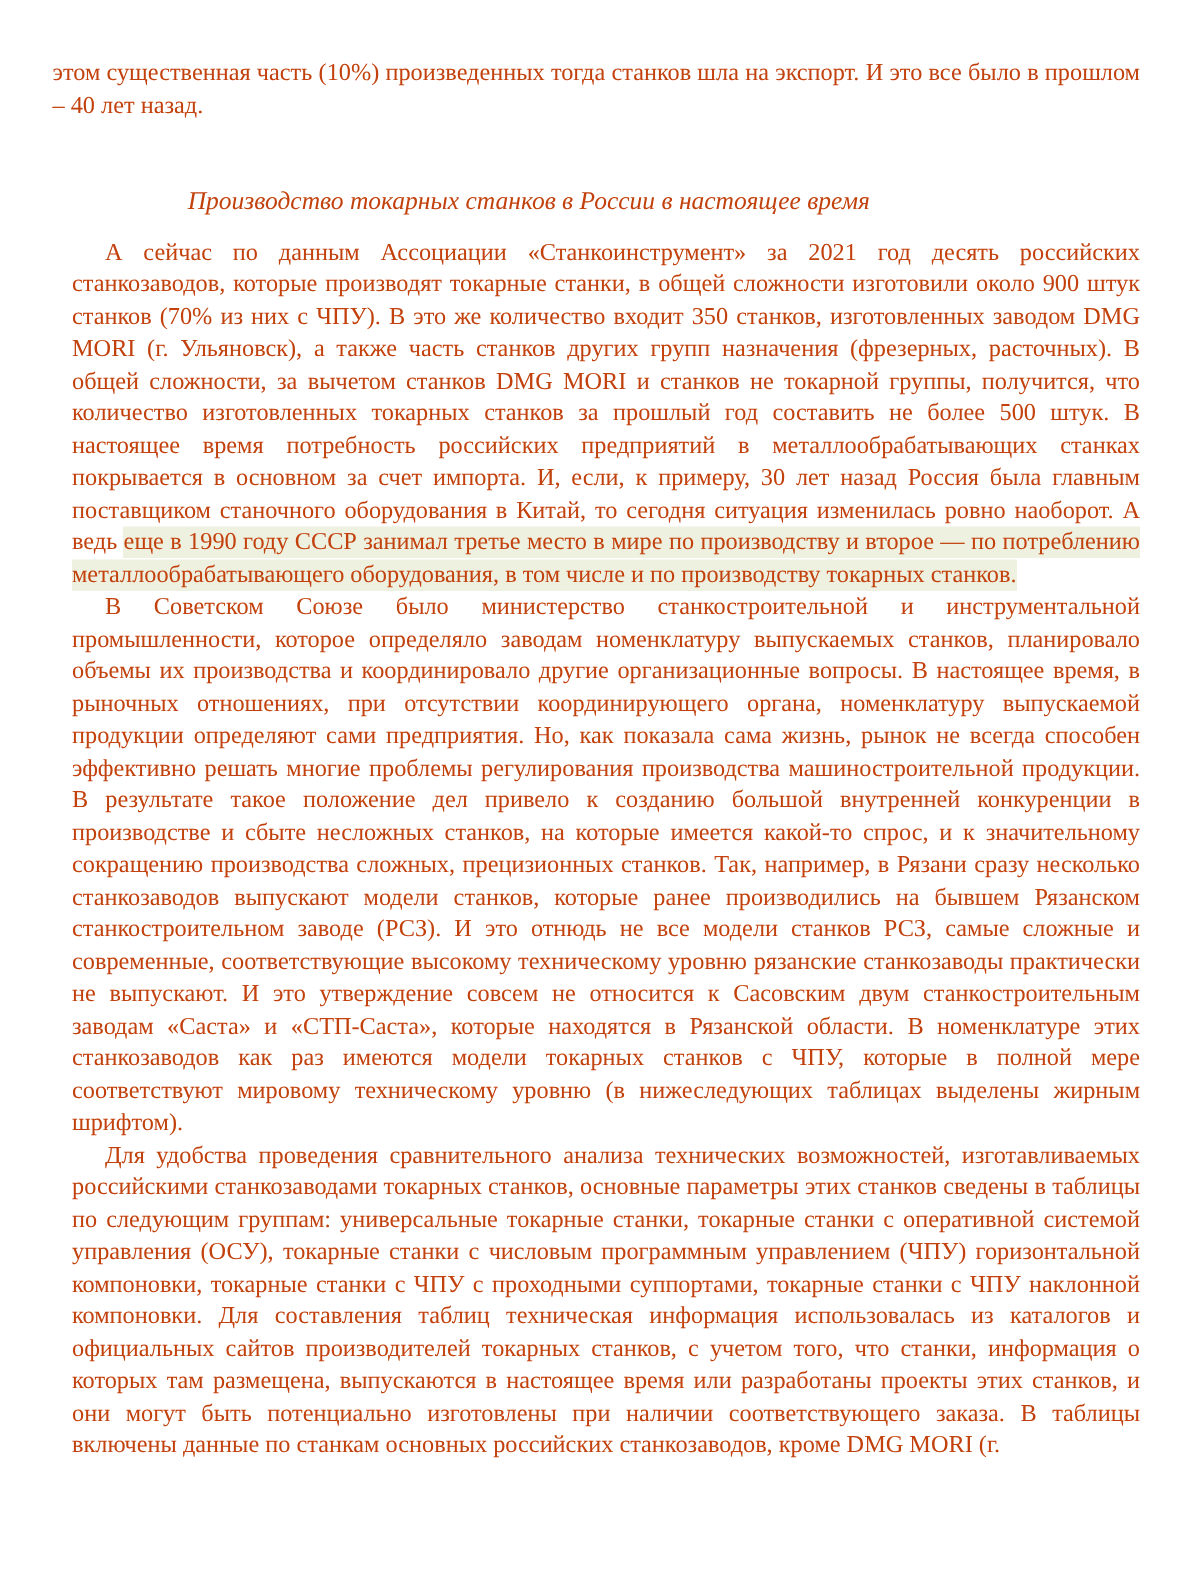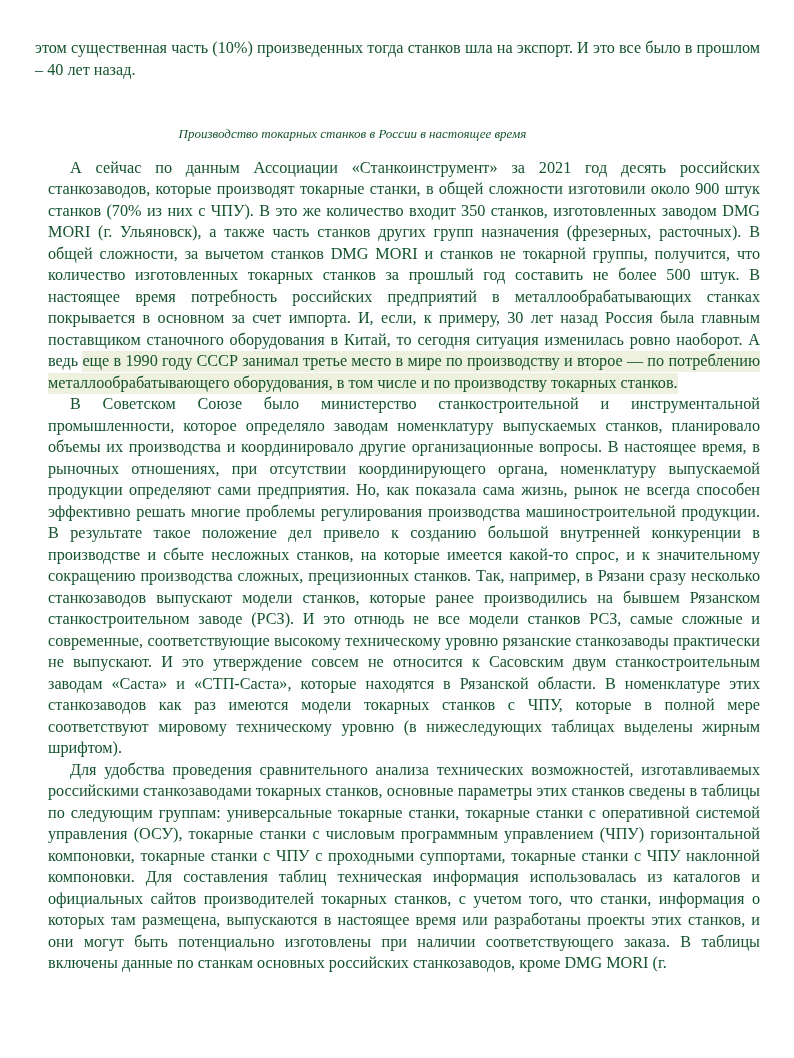--- a/index.html
+++ b/index.html
@@ -11,35 +11,35 @@
     position: relative;
     width: 794px;
     height: 1058px;
     box-sizing: border-box;
     background: #ffffff;
     padding: 38px 34px 0 35px;
     overflow: hidden;
     font-family: "Liberation Serif", "DejaVu Serif", serif;
     font-size: 16.2px;
     line-height: 21.5px;
-    color: #14532d;
+    color: #c2410c;
     text-align: justify;
   }
   .para {
     margin: 0;
     text-indent: 0;
   }
   .para.indent {
     text-indent: 22px;
     margin-left: 13px;
   }
   .section-heading {
     font-style: italic;
     font-weight: normal;
-    font-size: 13px;
+    font-size: 17px;
     line-height: 21.5px;
     text-align: center;
     margin: 42px 90px 13px 0;
   }
   mark.hl {
     background: #eef0e0;
     color: inherit;
     padding: 1px 0 2px 0;
   }
 </style>

